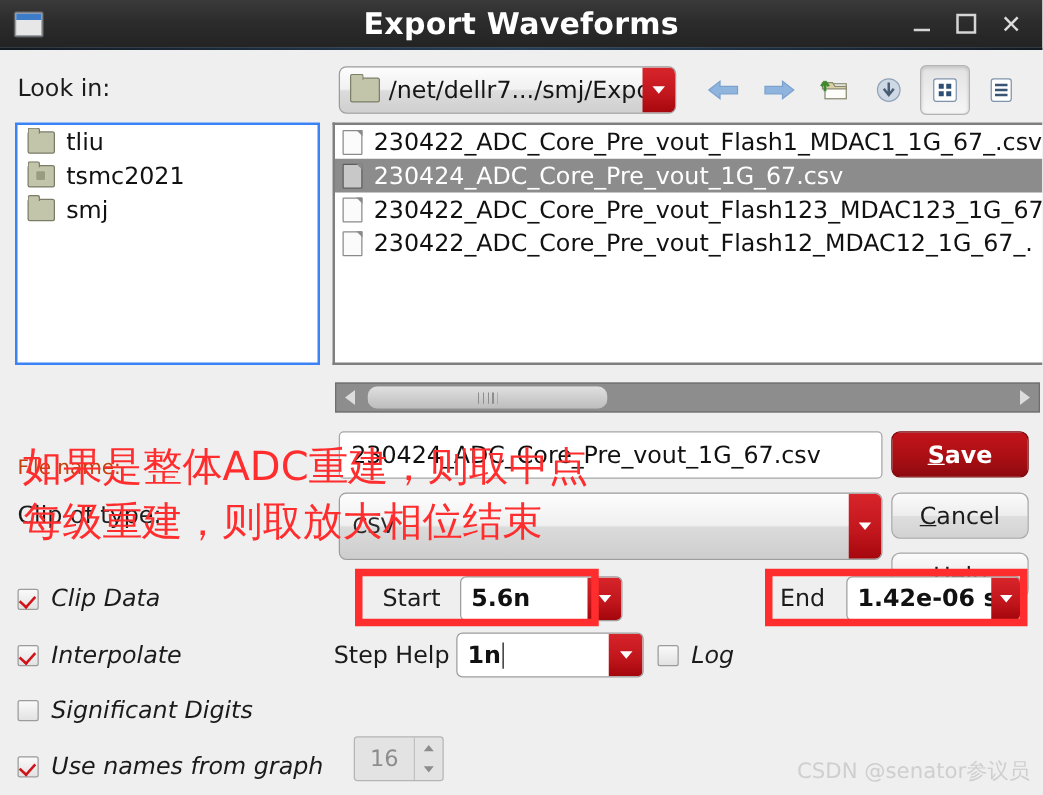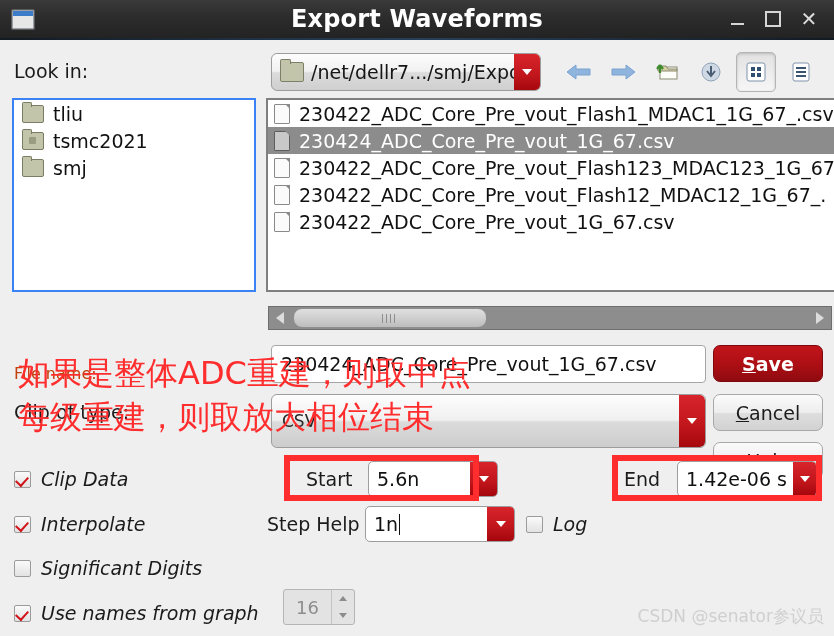--- a/index.html
+++ b/index.html
@@ -181,21 +181,21 @@
     content:"";position:absolute;left:3px;top:2px;width:6px;height:10px;
     border:solid #d01318;border-width:0 2.6px 2.6px 0;transform:rotate(42deg);
   }
   .cb-label{font-size:19px;color:#1b1b1b;}
 
   
   .mini-label{position:absolute;font-size:19px;color:#1b1b1b;}
   .val-combo{
     position:absolute;box-sizing:border-box;height:36px;
     background:#fff;border:1px solid #9d9d9d;border-radius:5px;
-    display:flex;align-items:center;padding-left:8px;font-size:19px;color:#111;overflow:hidden;
+    display:flex;align-items:center;padding-left:8px;font-size:19px;color:#111;overflow:hidden;font-weight:bold;
   }
   .val-combo .arw{
     position:absolute;right:0;top:0;width:27px;height:100%;
     background:linear-gradient(180deg,#d8242b 0%,#bf151b 60%,#a3060c 100%);
     display:flex;align-items:center;justify-content:center;
   }
   .val-combo .arw:after{
     content:"";border-left:5px solid transparent;border-right:5px solid transparent;
     border-top:6px solid #fff;
   }
@@ -316,24 +316,20 @@
         <div class="file-label">230424_ADC_Core_Pre_vout_1G_67.csv</div>
       </div>
       <div class="file-row">
         <div class="file-doc"></div>
         <div class="file-label">230422_ADC_Core_Pre_vout_Flash123_MDAC123_1G_67</div>
       </div>
       <div class="file-row">
         <div class="file-doc"></div>
         <div class="file-label">230422_ADC_Core_Pre_vout_Flash12_MDAC12_1G_67_.</div>
       </div>
-      <div class="file-row">
-        <div class="file-doc"></div>
-        <div class="file-label">230422_ADC_Core_Pre_vout_1G_67.csv</div>
-      </div>
     </div>
 
     <div class="hscroll">
       <div class="sc-arrow l"></div>
       <div class="sc-thumb">
         <div class="sc-grip"></div>
       </div>
       <div class="sc-arrow r" style="margin-left:auto;"></div>
     </div>
 

